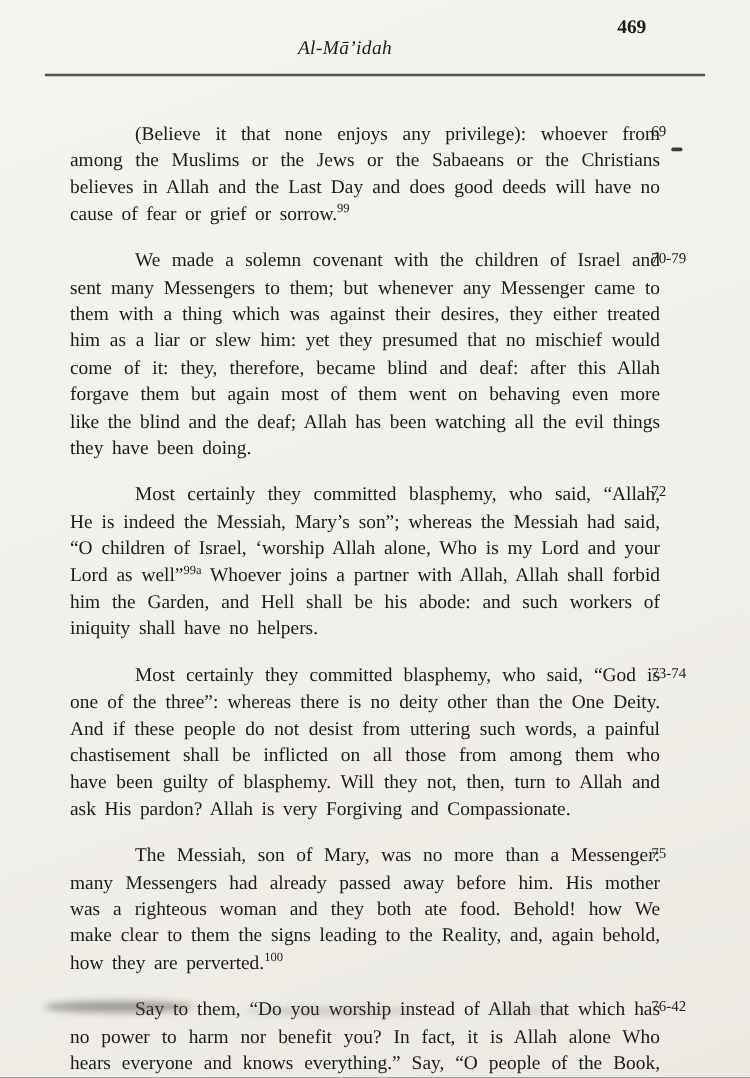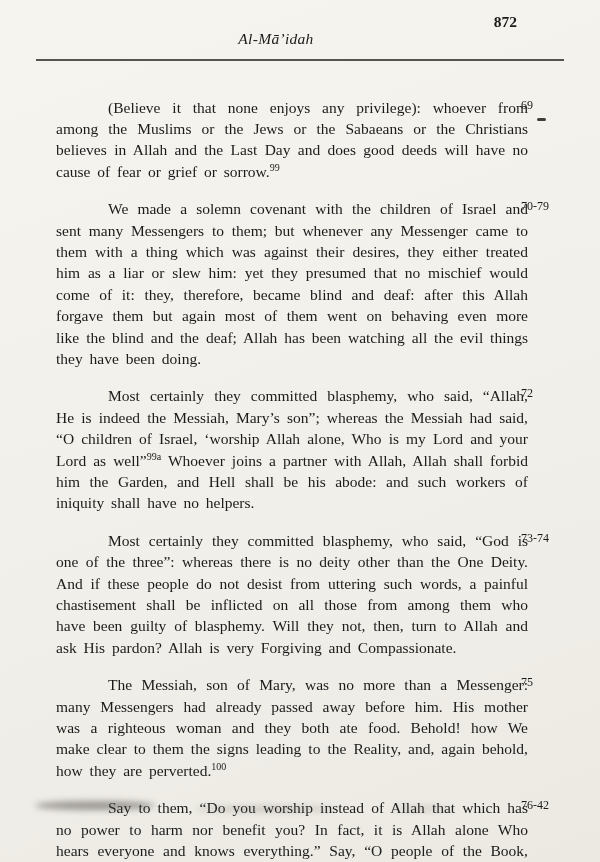--- a/index.html
+++ b/index.html
@@ -51,21 +51,21 @@
     background: #6a675f; opacity: 0.22; border-radius: 50%; filter: blur(3px); }
   .dash-mark { left: 537px; top: 118px; width: 9px; height: 3px;
     background: #1f1d1a; opacity: 0.85; border-radius: 2px; }
 </style>
 </head>
 <body>
 
 <div class="page">
   <div class="header">
     <span class="chapter-title">Al-Mā’idah</span>
-    <span class="page-number">872</span>
+    <span class="page-number">469</span>
   </div>
   <div class="rule"></div>
 
   <div class="body" id="page-body">
       <div class="para-row">
         <p class="para">(Believe it that none enjoys any privilege): whoever from among the Muslims or the Jews or the Sabaeans or the Christians believes in Allah and the Last Day and does good deeds will have no cause of fear or grief or sorrow.<sup>99</sup></p>
         <span class="verse">69</span>
       </div>
       <div class="para-row">
         <p class="para">We made a solemn covenant with the children of Israel and sent many Messengers to them; but whenever any Messenger came to them with a thing which was against their desires, they either treated him as a liar or slew him: yet they presumed that no mischief would come of it: they, therefore, became blind and deaf: after this Allah forgave them but again most of them went on behaving even more like the blind and the deaf; Allah has been watching all the evil things they have been doing.</p>

